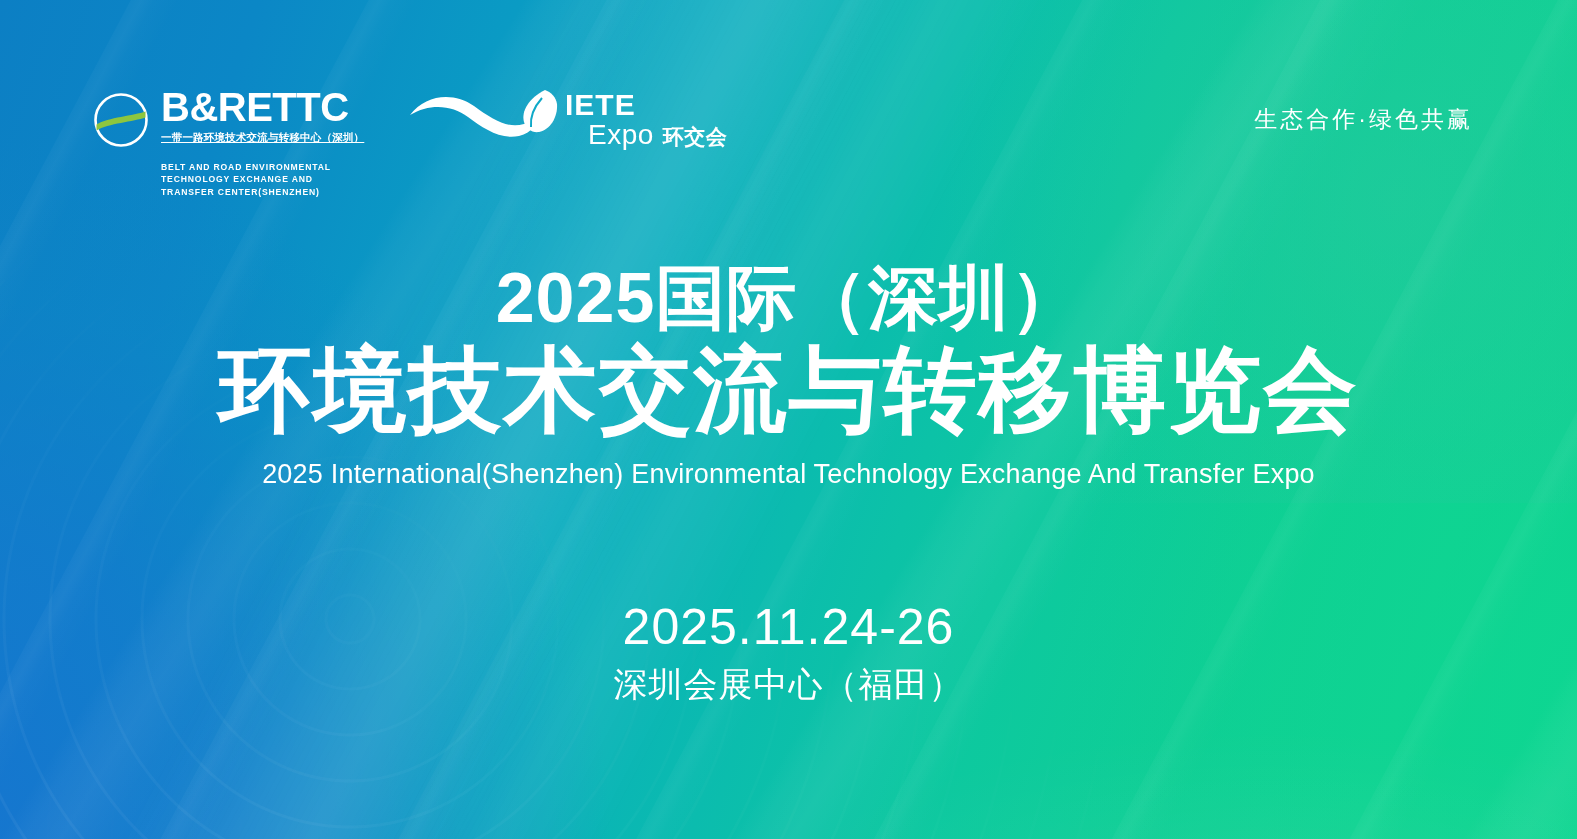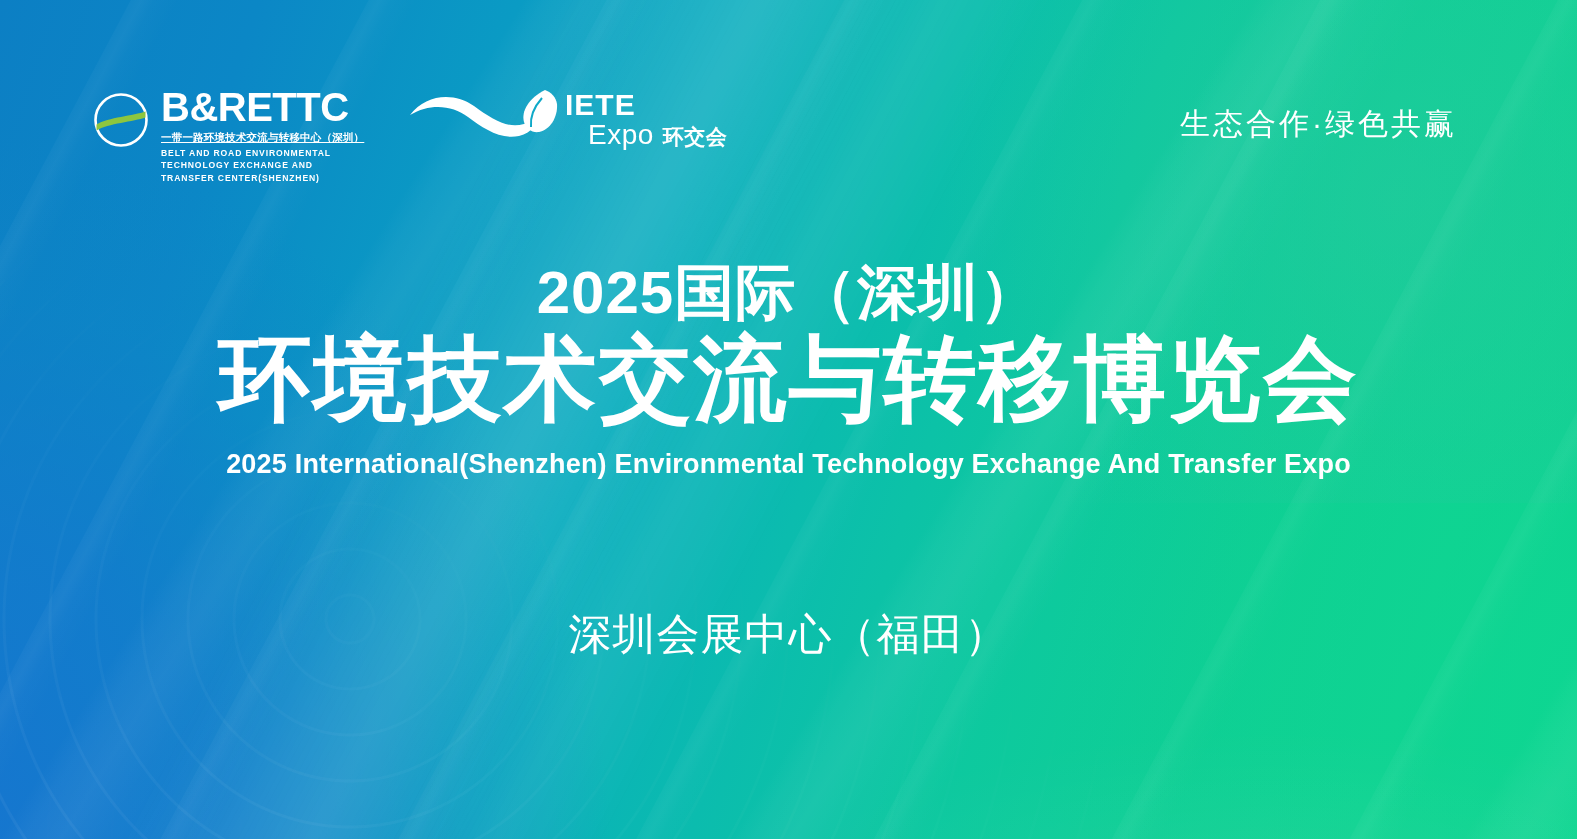--- a/index.html
+++ b/index.html
@@ -213,21 +213,21 @@
     margin-top: 4px;
     white-space: nowrap;
     text-decoration: underline;
   }
   .brettc-en {
     color: #ffffff;
     font-size: 8.6px;
     font-weight: bold;
     letter-spacing: 0.85px;
     line-height: 1.42;
-    margin-top: 2px;
+    margin-top: 16px;
     max-width: 205px;
   }
 
   .iete { display: flex; flex-direction: row; align-items: flex-start; }
   .iete-mark { width: 155px; height: 56px; }
   .iete-wordmark { margin-top: 2px; margin-left: 2px; }
   .iete-line1 {
     color: #ffffff;
     font-size: 30px;
     font-weight: bold;
@@ -251,57 +251,57 @@
   .iete-cn {
     color: #ffffff;
     font-size: 21px;
     font-weight: bold;
     letter-spacing: 0.5px;
     line-height: 1;
   }
 
   .slogan {
     position: absolute;
-    right: 120px;
+    right: 104px;
     top: 104px;
     color: #ffffff;
-    font-size: 30px;
+    font-size: 23px;
     font-weight: normal;
     letter-spacing: 3px;
     white-space: nowrap;
   }
 
   .title-block {
     position: absolute;
     left: 0;
     right: 0;
     top: 262px;
     text-align: center;
   }
   .title-l1 {
     color: #ffffff;
-    font-size: 60px;
+    font-size: 70px;
     font-weight: bold;
     letter-spacing: 1px;
     line-height: 1.04;
     white-space: nowrap;
   }
   .title-l2 {
     color: #ffffff;
     font-size: 93px;
     font-weight: bold;
     letter-spacing: 2px;
     line-height: 1.06;
     margin-top: 6px;
     white-space: nowrap;
   }
   .subtitle-en {
     color: #ffffff;
     font-size: 27px;
-    font-weight: bold;
+    font-weight: normal;
     letter-spacing: 0.2px;
     margin-top: 20px;
     white-space: nowrap;
   }
 
   .info-block {
     position: absolute;
     left: 0;
     right: 0;
     top: 600px;
@@ -310,21 +310,21 @@
   .info-date {
     color: #ffffff;
     font-size: 50px;
     font-weight: normal;
     letter-spacing: 1px;
     line-height: 1.1;
     white-space: nowrap;
   }
   .info-venue {
     color: #ffffff;
-    font-size: 43px;
+    font-size: 34px;
     font-weight: normal;
     letter-spacing: 1px;
     line-height: 1.15;
     margin-top: 10px;
     white-space: nowrap;
   }
 </style>
 </head>
 <body>
 
@@ -382,17 +382,18 @@
 
     <div class="slogan">生态合作·绿色共赢</div>
 
     <div class="title-block">
       <div class="title-l1">2025国际（深圳）</div>
       <div class="title-l2">环境技术交流与转移博览会</div>
       <div class="subtitle-en">2025 International(Shenzhen) Environmental Technology Exchange And Transfer Expo</div>
     </div>
 
     <div class="info-block">
+      <div class="info-date">2025.11.24-26</div>
       <div class="info-venue">深圳会展中心（福田）</div>
     </div>
 
   </div>
 </div>
 
 </body></html>

